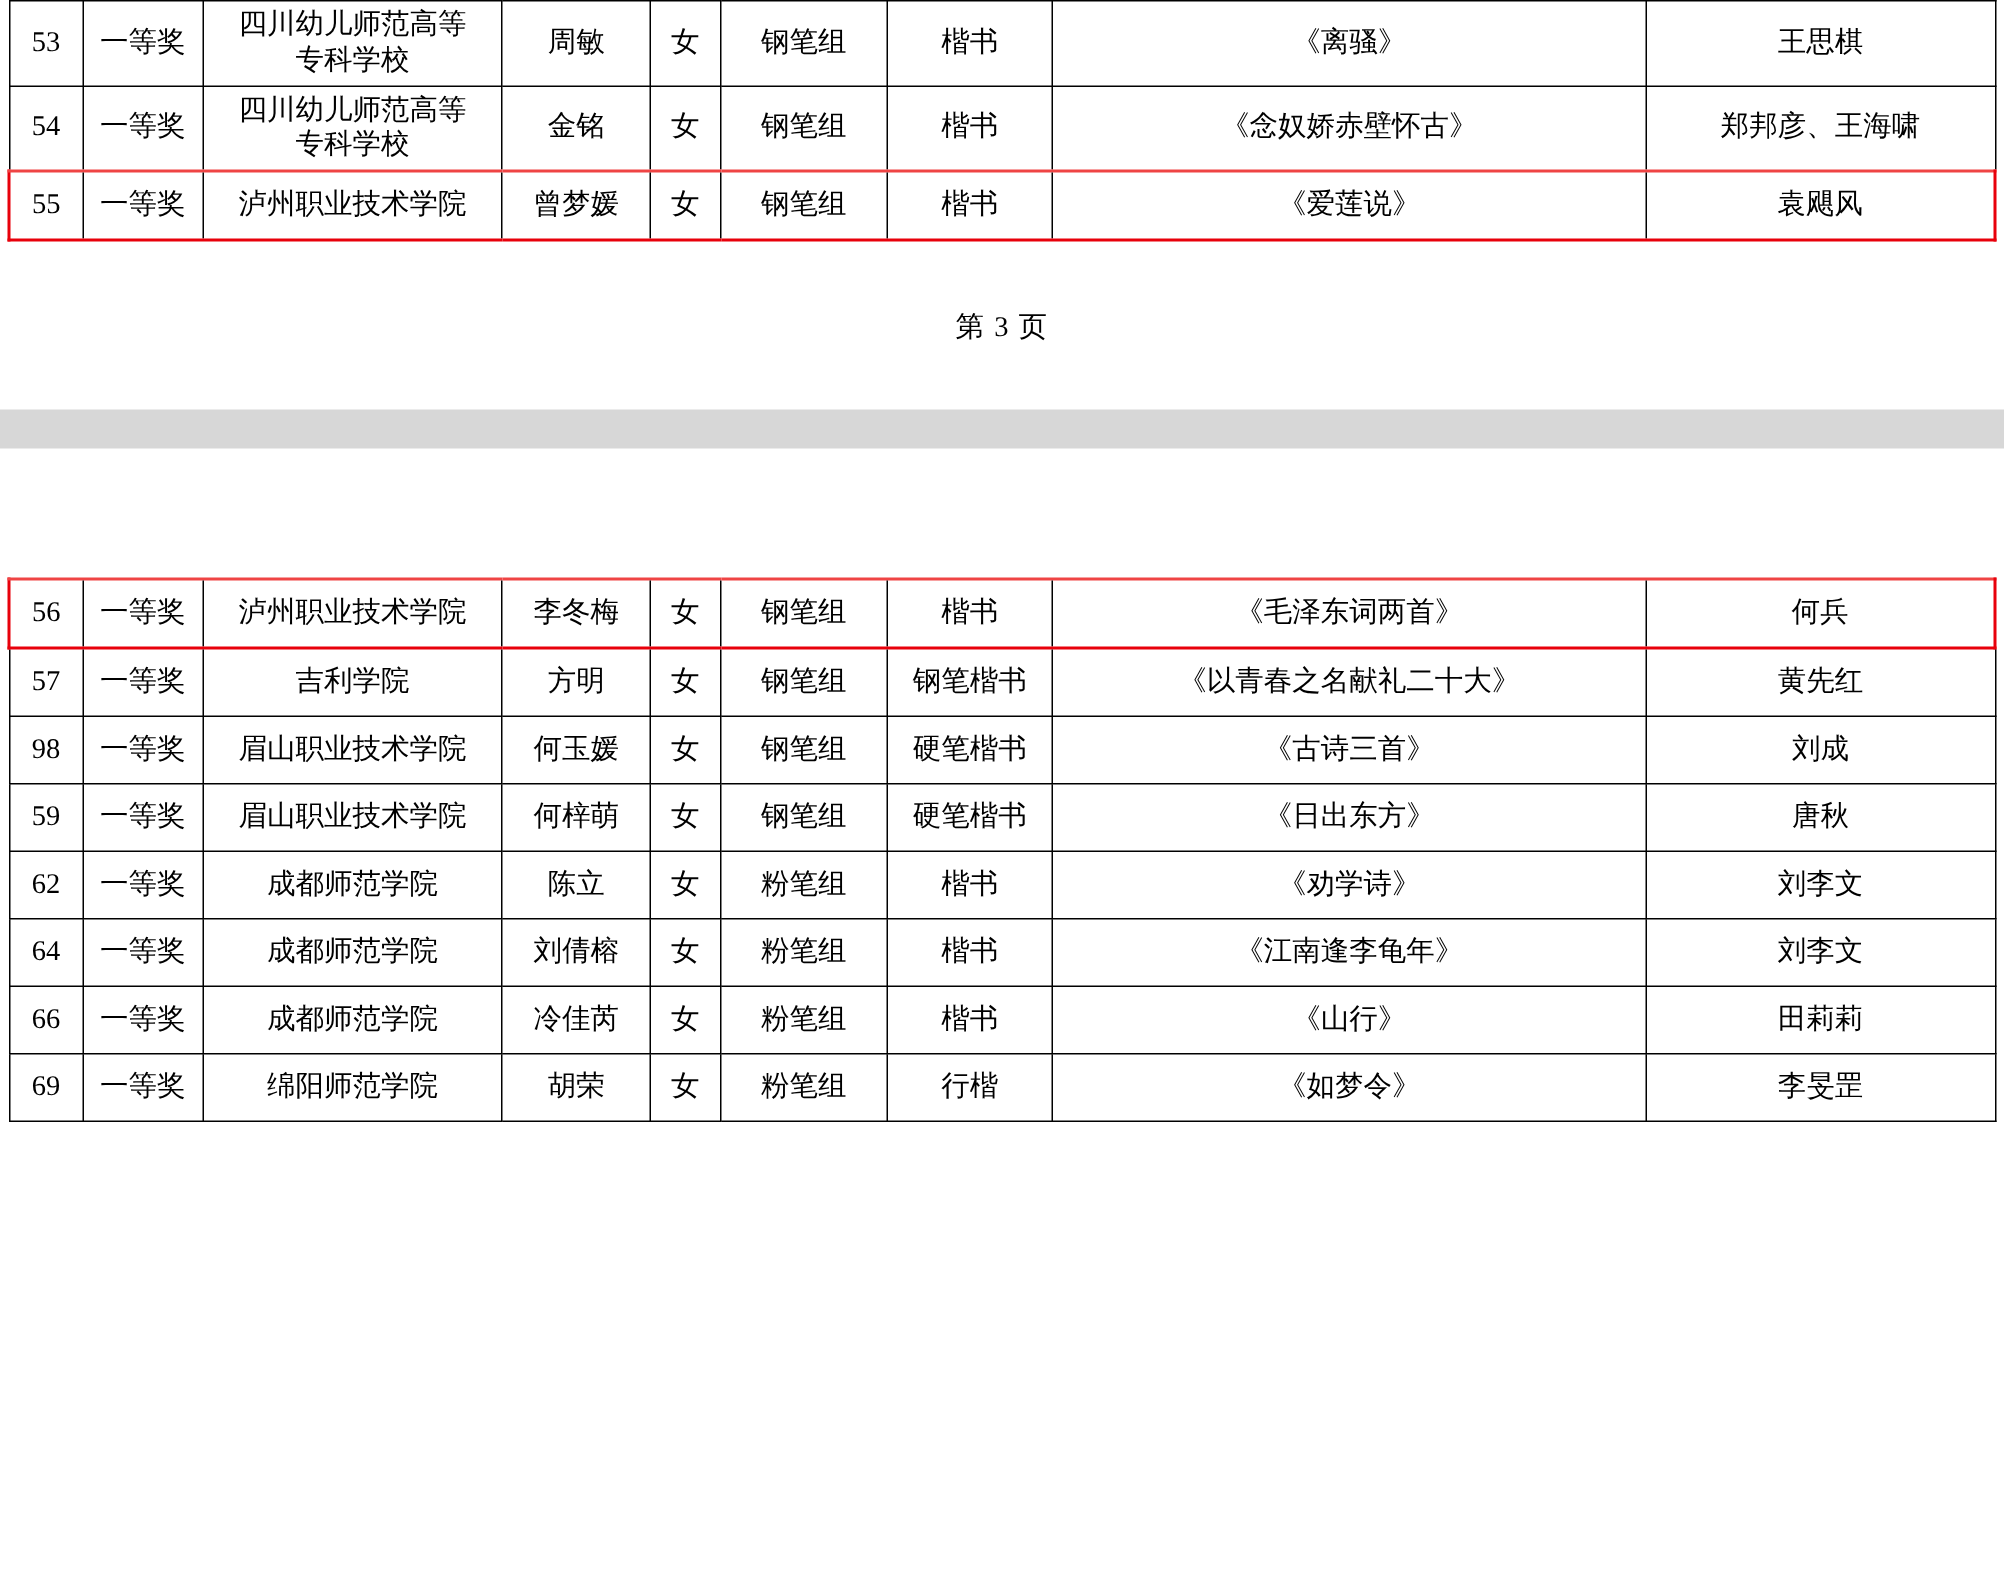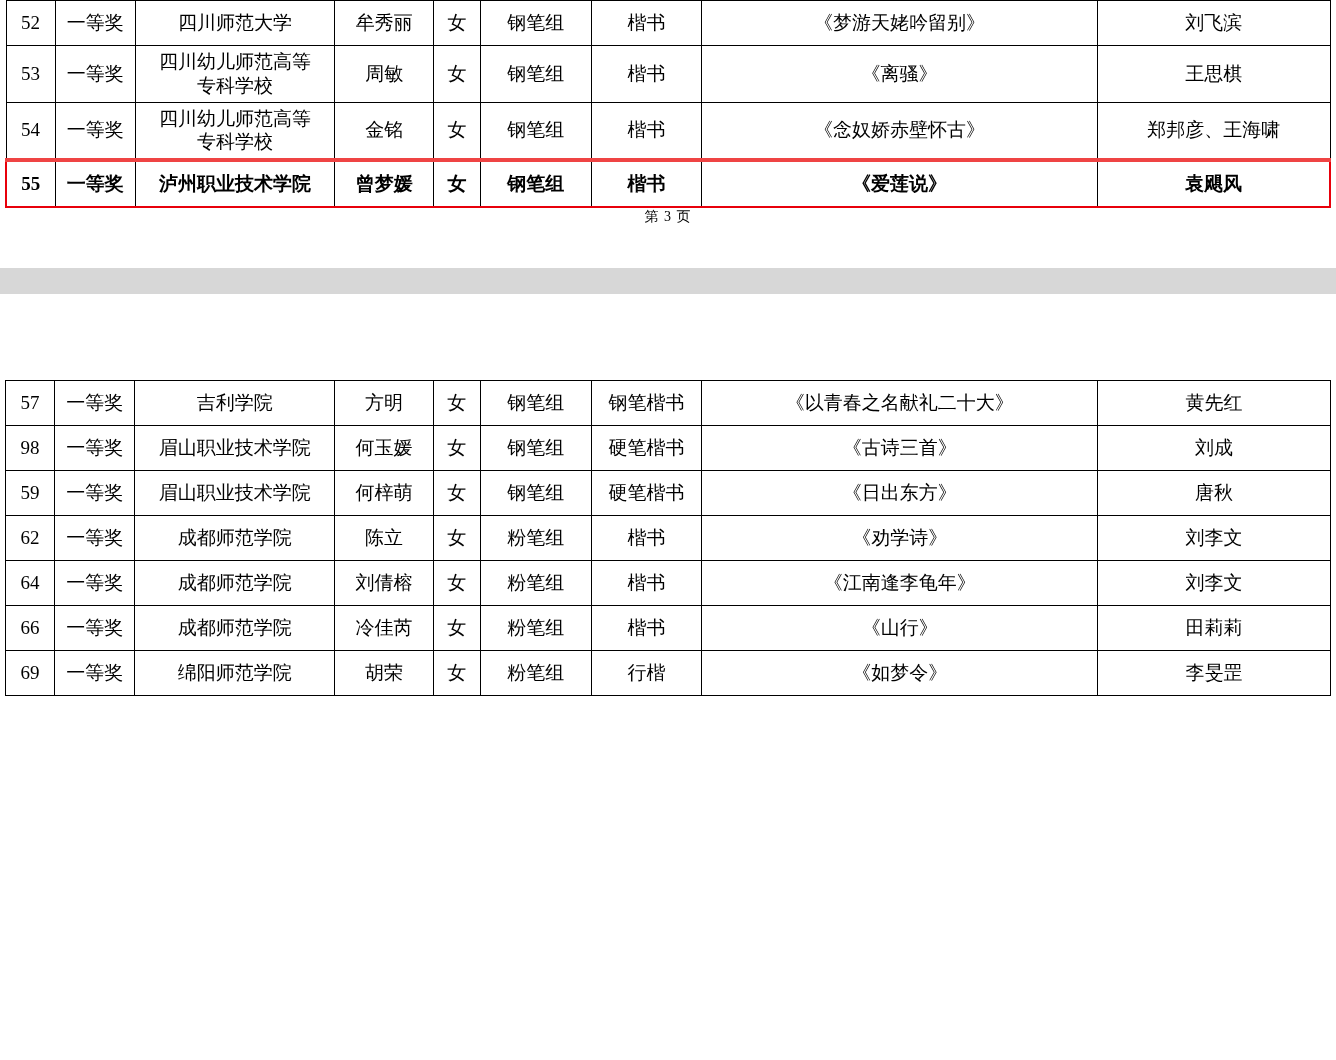--- a/index.html
+++ b/index.html
@@ -44,30 +44,31 @@
   col.c-gender  { width: 46px; }
   col.c-group   { width: 108px; }
   col.c-style   { width: 108px; }
   col.c-work    { width: 386px; }
   col.c-teacher { width: 227px; }
 
   .r-h44 td { height: 36px; }
 
   
   tr.hl td {
-    border-top: 4px solid #ef4444;
+    border-top: 2px solid #ef4444;
     border-bottom: 2px solid #e8000b;
-    font-weight: bold;
+    font-weight: normal;
   }
   tr.hl td:first-child { border-left: 2px solid #e8000b; }
   tr.hl td:last-child  { border-right: 2px solid #e8000b; }
 
   .page-number {
     text-align: center;
-    font-size: 14px;
+    font-size: 19px;
+    margin-top: 44px;
     letter-spacing: 1px;
   }
 
   .page-gap {
     height: 26px;
     background: #d7d7d7;
     margin-top: 42px;
   }
 
   .spacer-after-gap { height: 86px; }
@@ -84,31 +85,20 @@
         <col class="c-school">
         <col class="c-name">
       <col class="c-gender">
         <col class="c-group">
         <col class="c-style">
         <col class="c-work">
         <col class="c-teacher">
     </colgroup>
     <tbody>
       <tr class="r-h44">
-        <td>52</td>
-        <td>一等奖</td>
-        <td>四川师范大学</td>
-        <td>牟秀丽</td>
-        <td>女</td>
-        <td>钢笔组</td>
-        <td>楷书</td>
-        <td>《梦游天姥吟留别》</td>
-        <td>刘飞滨</td>
-      </tr>
-      <tr class="r-h44">
         <td>53</td>
         <td>一等奖</td>
         <td>四川幼儿师范高等
 专科学校</td>
         <td>周敏</td>
         <td>女</td>
         <td>钢笔组</td>
         <td>楷书</td>
         <td>《离骚》</td>
         <td>王思棋</td>
@@ -150,20 +140,31 @@
         <col class="c-prize">
         <col class="c-school">
         <col class="c-name">
       <col class="c-gender">
         <col class="c-group">
         <col class="c-style">
         <col class="c-work">
         <col class="c-teacher">
     </colgroup>
     <tbody>
+      <tr class="r-h44 hl">
+        <td>56</td>
+        <td>一等奖</td>
+        <td>泸州职业技术学院</td>
+        <td>李冬梅</td>
+        <td>女</td>
+        <td>钢笔组</td>
+        <td>楷书</td>
+        <td>《毛泽东词两首》</td>
+        <td>何兵</td>
+      </tr>
       <tr class="r-h44">
         <td>57</td>
         <td>一等奖</td>
         <td>吉利学院</td>
         <td>方明</td>
         <td>女</td>
         <td>钢笔组</td>
         <td>钢笔楷书</td>
         <td>《以青春之名献礼二十大》</td>
         <td>黄先红</td>

